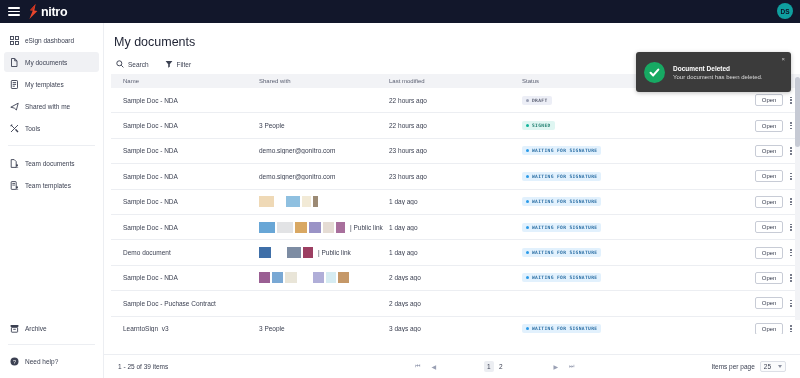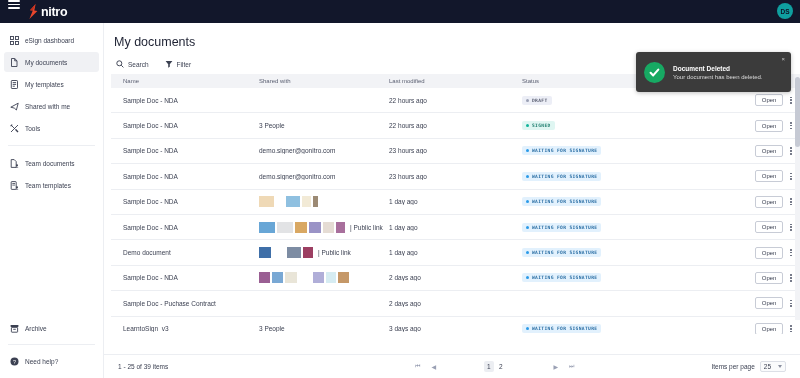--- a/index.html
+++ b/index.html
@@ -7,21 +7,21 @@
     width: 800px; height: 378px;
     font-family: "Liberation Sans", sans-serif;
     background: #ffffff;
     overflow: hidden;
   }
   .app { position: relative; width: 800px; height: 378px; display: flex; flex-direction: column; }
 
   
   .topbar {
     height: 23px; background: #12172b; flex: 0 0 23px;
-    display: flex; padding: 0 8px; position: relative; z-index: 5;
+    display: flex; align-items: center; padding: 0 8px; position: relative; z-index: 5;
   }
   .hamburger { width: 12px; display: flex; flex-direction: column; gap: 2px; cursor: pointer; margin-right: 8px; }
   .hamburger i { display: block; height: 1.5px; background: #ffffff; border-radius: 1px; }
   .logo { display: flex; align-items: center; gap: 2px; }
   .logo-mark { width: 11px; height: 15px; position: relative; }
   .logo-mark svg { display: block; }
   .logo-text { color: #ffffff; font-size: 12.5px; font-weight: bold; letter-spacing: -0.3px; }
   .avatar {
     position: absolute; right: 7px; top: 3px;
     width: 16px; height: 16px; border-radius: 50%;

